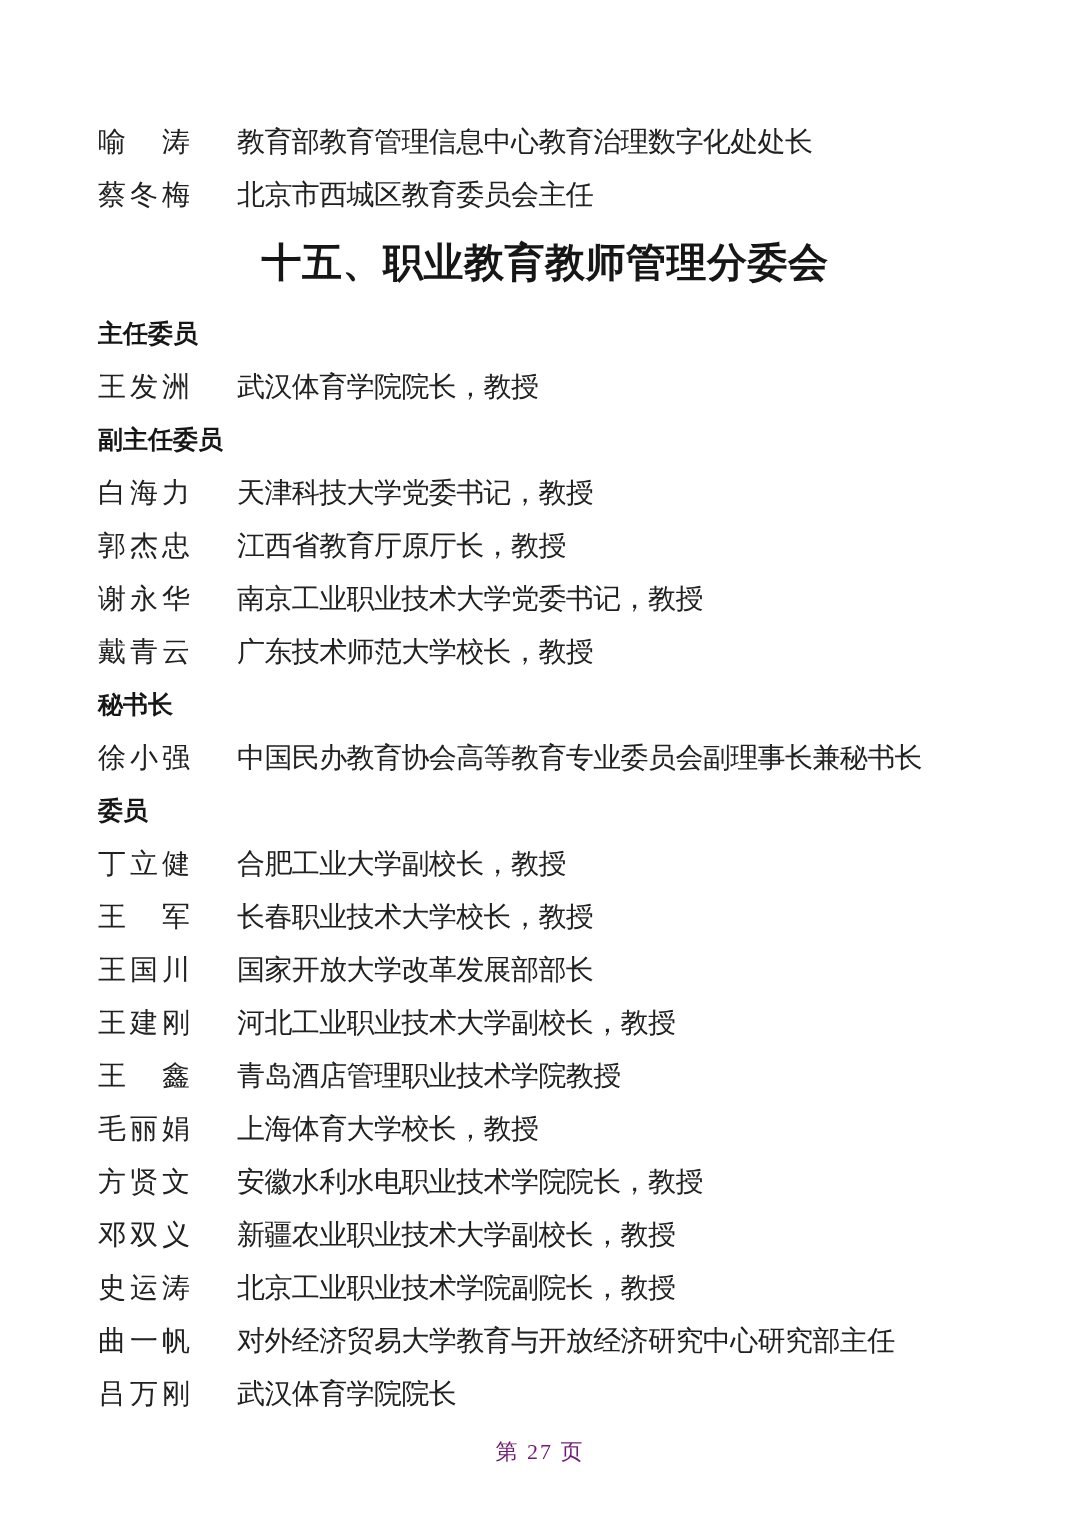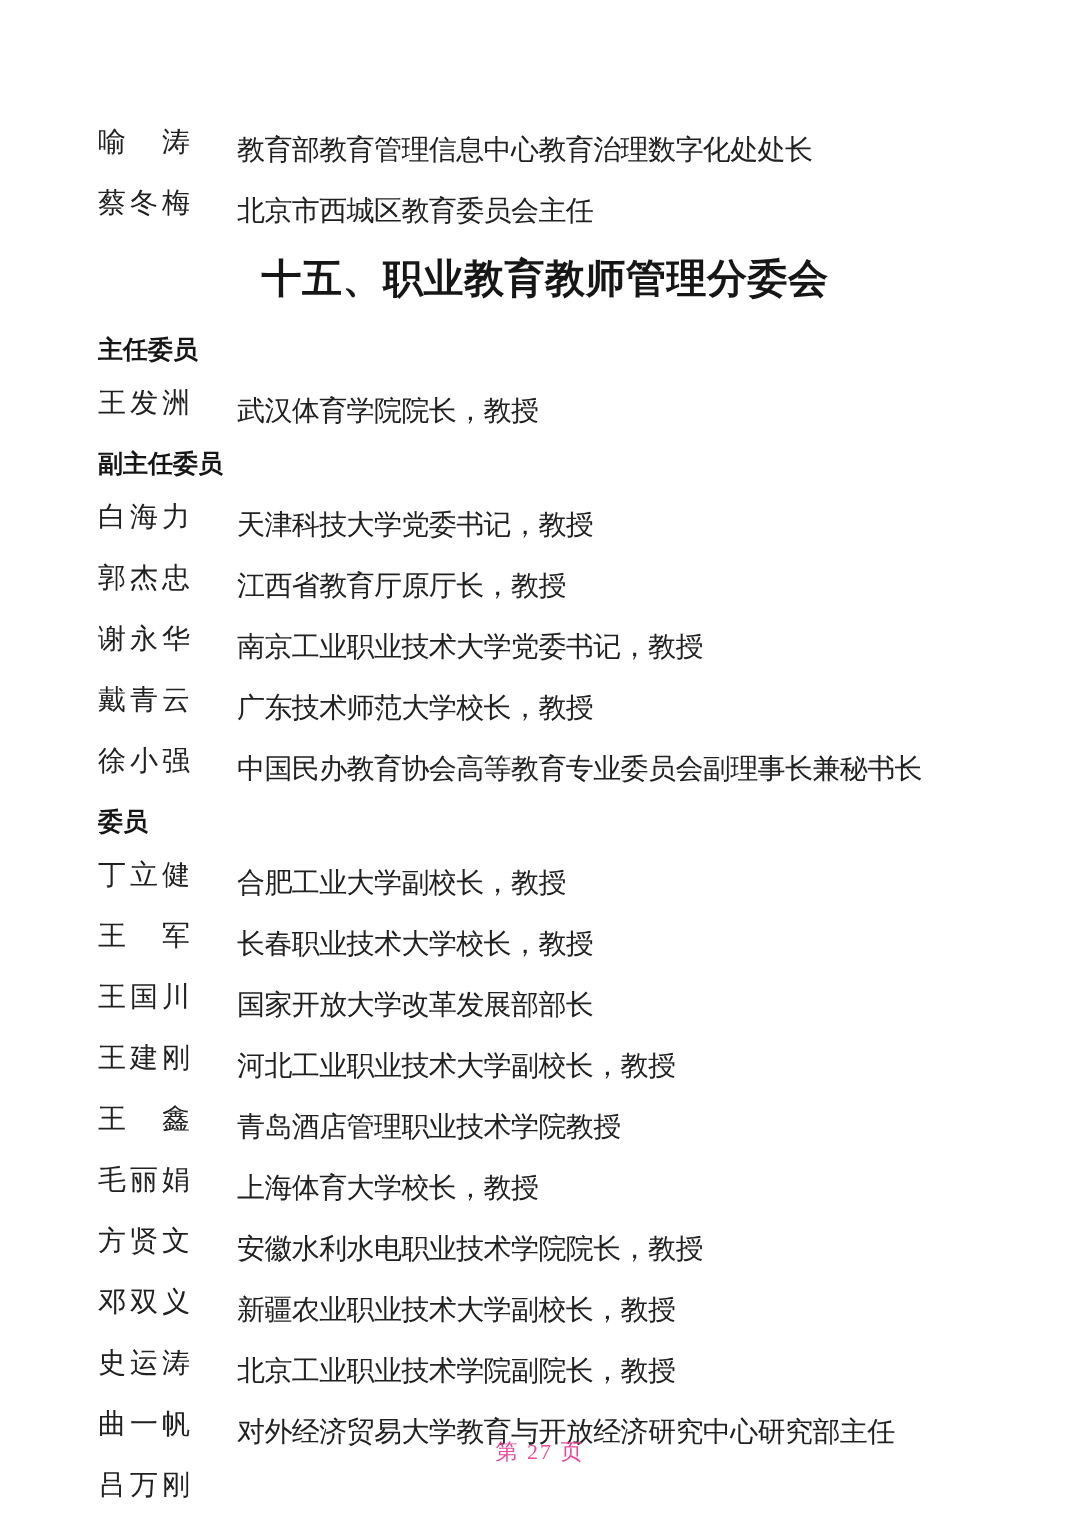--- a/index.html
+++ b/index.html
@@ -32,21 +32,20 @@
   }
   .name {
     display: inline-flex;
     justify-content: space-between;
     width: 92px;
     flex: 0 0 92px;
   }
   .desc {
     margin-left: 47px;
     letter-spacing: -0.6px;
-    margin-top: 8px;
   }
   .section-title {
     font-family: "Liberation Sans", sans-serif;
     font-weight: 700;
     font-size: 40px;
     line-height: 32px;
     text-align: center;
     color: #161616;
     margin: 36px 0 40px 0;
     letter-spacing: 0.5px;
@@ -59,21 +58,21 @@
     color: #161616;
     margin: 0 0 22px 0;
   }
   .footer {
     position: absolute;
     left: 0;
     right: 0;
     bottom: 60px;
     text-align: center;
     font-size: 22px;
-    color: #ec4899;
+    color: #701a75;
     letter-spacing: 2px;
   }
 </style>
 </head>
 <body>
 
 <div class="page">
   <div class="doc-body">
     <div id="leading-entries">
         <div class="entry">
@@ -129,20 +128,21 @@
           <span class="desc">南京工业职业技术大学党委书记，教授</span>
         </div>
         <div class="entry">
           <span class="name">
             <span>戴</span>
             <span>青</span>
             <span>云</span>
           </span>
           <span class="desc">广东技术师范大学校长，教授</span>
         </div>
+        <h2 class="group-heading">秘书长</h2>
         <div class="entry">
           <span class="name">
             <span>徐</span>
             <span>小</span>
             <span>强</span>
           </span>
           <span class="desc">中国民办教育协会高等教育专业委员会副理事长兼秘书长</span>
         </div>
         <h2 class="group-heading">委员</h2>
         <div class="entry">
@@ -222,19 +222,20 @@
             <span>帆</span>
           </span>
           <span class="desc">对外经济贸易大学教育与开放经济研究中心研究部主任</span>
         </div>
         <div class="entry">
           <span class="name">
             <span>吕</span>
             <span>万</span>
             <span>刚</span>
           </span>
+          <span class="desc">武汉体育学院院长</span>
         </div>
       </div>
   </div>
   <div class="footer">
     <span>第 27 页</span>
   </div>
 </div>
 
 </body></html>

